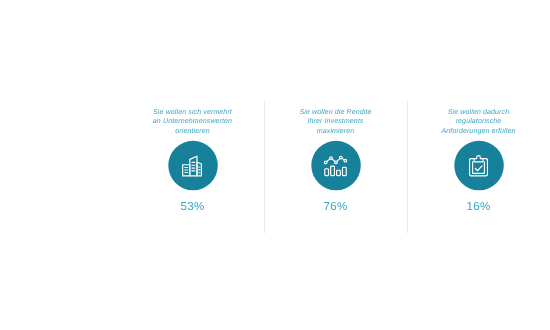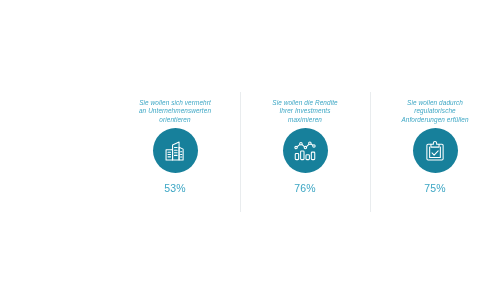--- a/index.html
+++ b/index.html
@@ -156,18 +156,18 @@
       <div class="circle">
         <span>
           <svg width="26" height="26" viewBox="0 0 32 32" fill="none" stroke="#ffffff" stroke-width="1.3" stroke-linecap="round" stroke-linejoin="round">
             <path d="M11 7.6H7.5A1.5 1.5 0 0 0 6 9.1v16.4a1.5 1.5 0 0 0 1.5 1.5h17a1.5 1.5 0 0 0 1.5-1.5V9.1a1.5 1.5 0 0 0-1.5-1.5H21"></path>
             <path d="M9.4 11.2v12.9h13.2V11.2"></path>
             <path d="M16 4.2a2 2 0 0 0-2 2v1.4h-3v3.6h10V7.6h-3V6.2a2 2 0 0 0-2-2z"></path>
             <path d="m12.3 18.4 2.6 2.8 5-5.4"></path>
           </svg>
         </span>
       </div>
-      <div class="col-value">75%</div>
+      <div class="col-value">16%</div>
     </div>
 
 
   </div>
 </div>
 
 </body></html>

